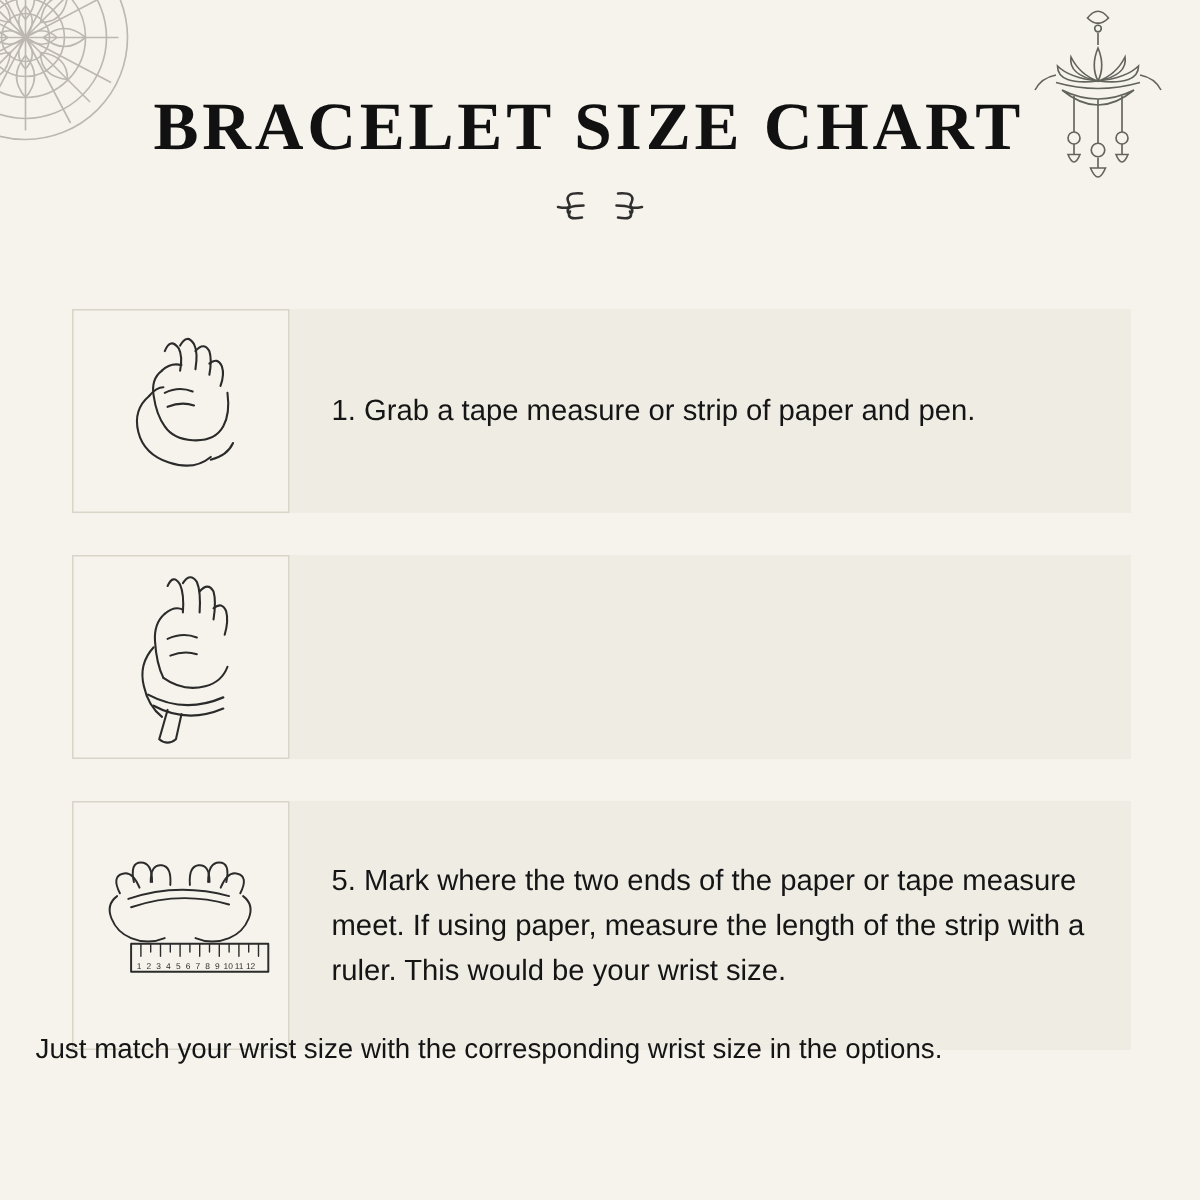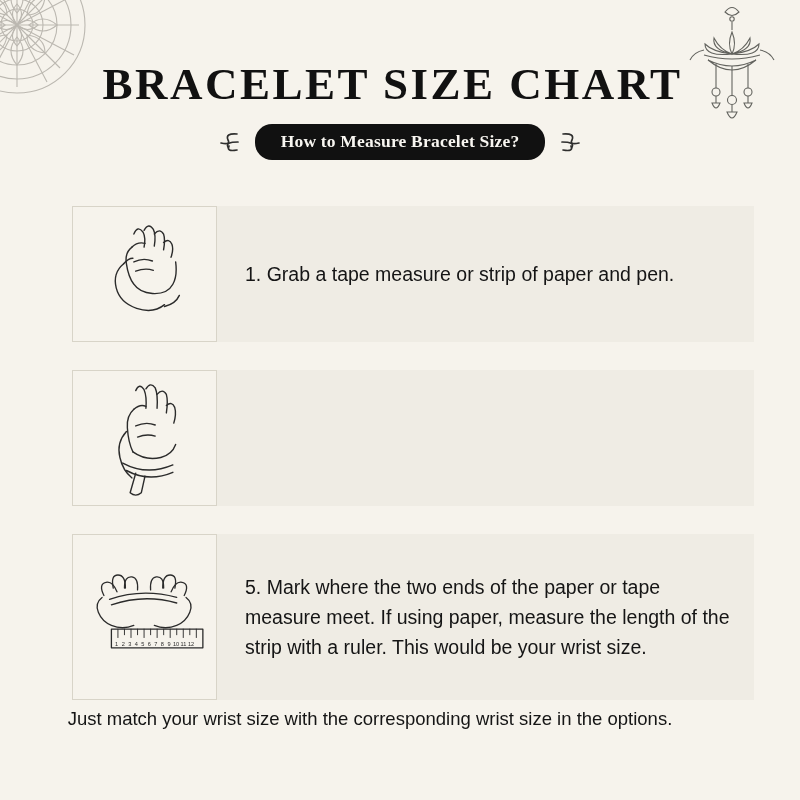--- a/index.html
+++ b/index.html
@@ -80,21 +80,20 @@
     position: absolute;
     top: 206px;
     left: 48px;
     width: 706px;
   }
   .step {
     display: flex;
     align-items: stretch;
     background: #efece4;
     margin-bottom: 28px;
-    margin-left: 24px;
   }
   .step-img {
     flex: 0 0 145px;
     height: 136px;
     background: #f6f3ec;
     border: 1px solid #d8d4c8;
     box-sizing: border-box;
     display: flex;
     align-items: center;
     justify-content: center;
@@ -111,27 +110,26 @@
     line-height: 1.55;
     color: #151515;
   }
   .step-text span {
     display: block;
   }
 
   
   .footer {
     position: absolute;
-    top: 708px;
+    top: 688px;
     left: 0;
     width: 652px;
     text-align: center;
     font-size: 18.5px;
     color: #151515;
-    padding-left: 44px;
   }
 
   svg { display: block; }
 </style>
 </head>
 <body>
 
 <div class="mandala-left">
   <svg viewBox="0 0 150 150" width="150" height="150">
     <g fill="none" stroke="#8c8880" stroke-width="1.1">
@@ -219,21 +217,20 @@
 <div class="subtitle-row">
   <span class="flourish">
     <svg viewBox="0 0 26 26" width="26" height="26">
       <g fill="none" stroke="#1a1a1a" stroke-width="1.7" stroke-linecap="round">
         <path d="M20 5 q -12 -1 -9 6 q 3 5 -7 3"></path>
         <path d="M21 13 q -13 0 -10 5"></path>
         <path d="M20 21 q -11 2 -8 -4"></path>
       </g>
     </svg>
   </span>
-  <span class="pill">How to Measure Bracelet Size?</span>
   <span class="flourish">
     <svg viewBox="0 0 26 26" width="26" height="26">
       <g fill="none" stroke="#1a1a1a" stroke-width="1.7" stroke-linecap="round">
         <path d="M6 5 q 12 -1 9 6 q -3 5 7 3"></path>
         <path d="M5 13 q 13 0 10 5"></path>
         <path d="M6 21 q 11 2 8 -4"></path>
       </g>
     </svg>
   </span>
 </div>

